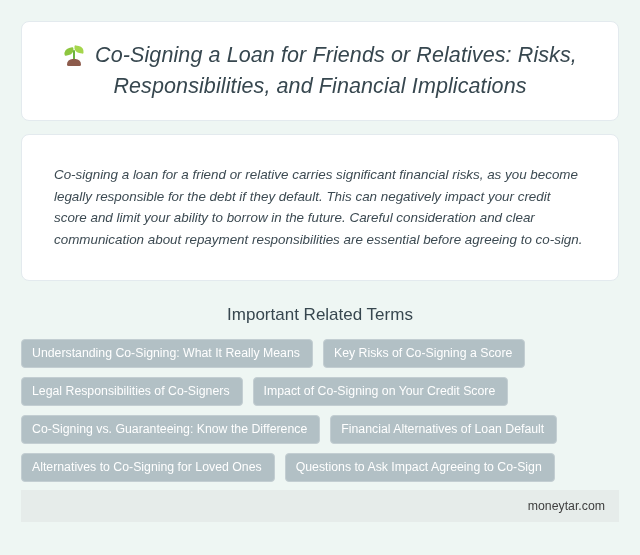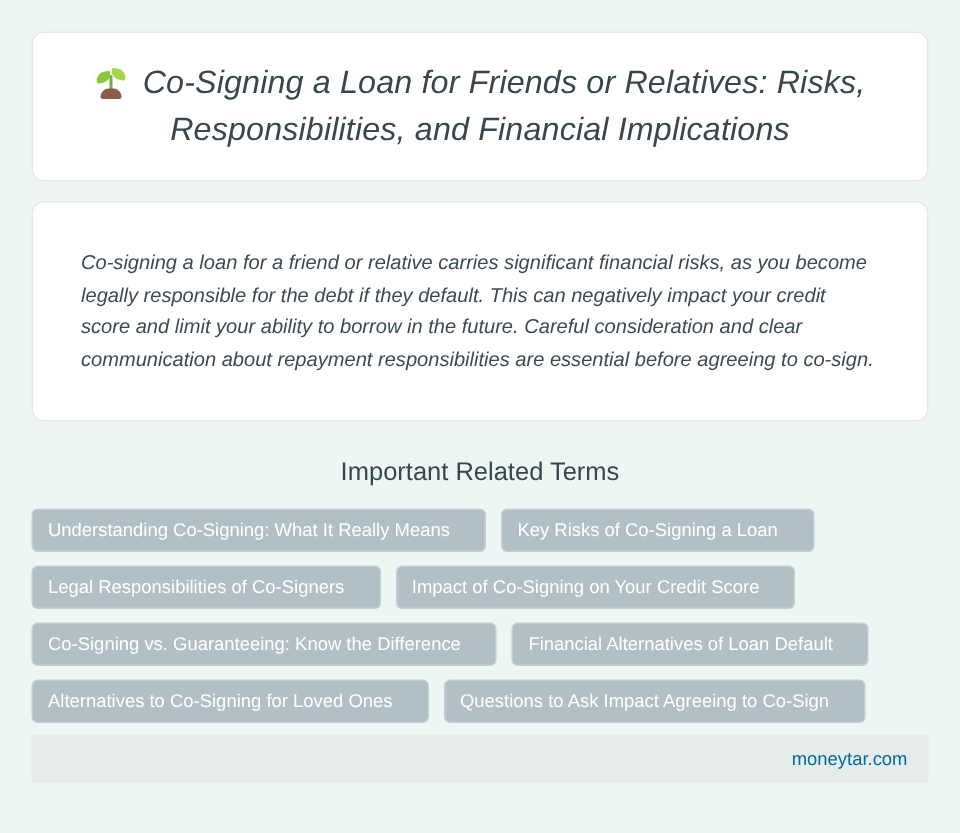--- a/index.html
+++ b/index.html
@@ -114,41 +114,41 @@
     flex-wrap: wrap;
     gap: 9px 10px;
     align-content: flex-start;
   }
   .tag {
     background: #b2c0c5;
     border: 1px solid #c3ced2;
     color: #ffffff;
     font-size: 12.3px;
     line-height: 14px;
-    padding: 6px 23px 7px 10px;
+    padding: 6px 12px 7px 10px;
     border-radius: 4px;
     white-space: nowrap;
   }
   
   .footer {
     position: absolute;
     left: 21px;
     right: 21px;
     top: 490px;
     height: 32px;
     background: #e6ecea;
     display: flex;
     align-items: center;
     justify-content: flex-end;
     padding-right: 14px;
     box-sizing: border-box;
   }
   .footer-text {
     font-size: 12.3px;
-    color: #0369a1;
+    color: #404040;
   }
 </style>
 </head>
 <body>
 
 <div class="page">
 
   <div class="card title-card">
     <div class="title-text">
       <span class="seedling">
@@ -161,21 +161,21 @@
   </div>
 
   <div class="card summary-card">
     <p class="summary-text">Co-signing a loan for a friend or relative carries significant financial risks, as you become legally responsible for the debt if they default. This can negatively impact your credit score and limit your ability to borrow in the future. Careful consideration and clear communication about repayment responsibilities are essential before agreeing to co-sign.</p>
   </div>
 
   <h2 class="terms-heading">Important Related Terms</h2>
 
   <div class="tags">
     <span class="tag">Understanding Co-Signing: What It Really Means</span>
-    <span class="tag">Key Risks of Co-Signing a Loan</span>
+    <span class="tag">Key Risks of Co-Signing a Score</span>
     <span class="tag">Legal Responsibilities of Co-Signers</span>
     <span class="tag">Impact of Co-Signing on Your Credit Score</span>
     <span class="tag">Co-Signing vs. Guaranteeing: Know the Difference</span>
     <span class="tag">Financial Alternatives of Loan Default</span>
     <span class="tag">Alternatives to Co-Signing for Loved Ones</span>
     <span class="tag">Questions to Ask Impact Agreeing to Co-Sign</span>
   </div>
 
   <div class="footer">
     <span class="footer-text">moneytar.com</span>

